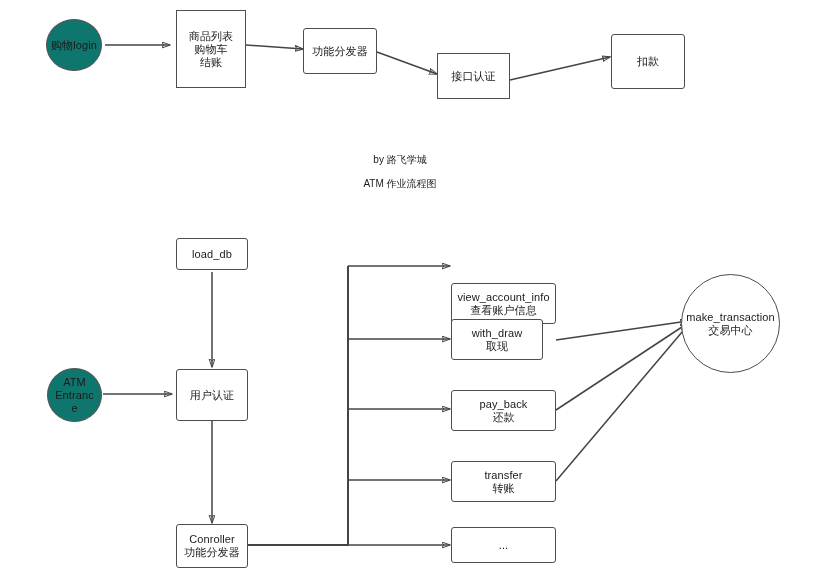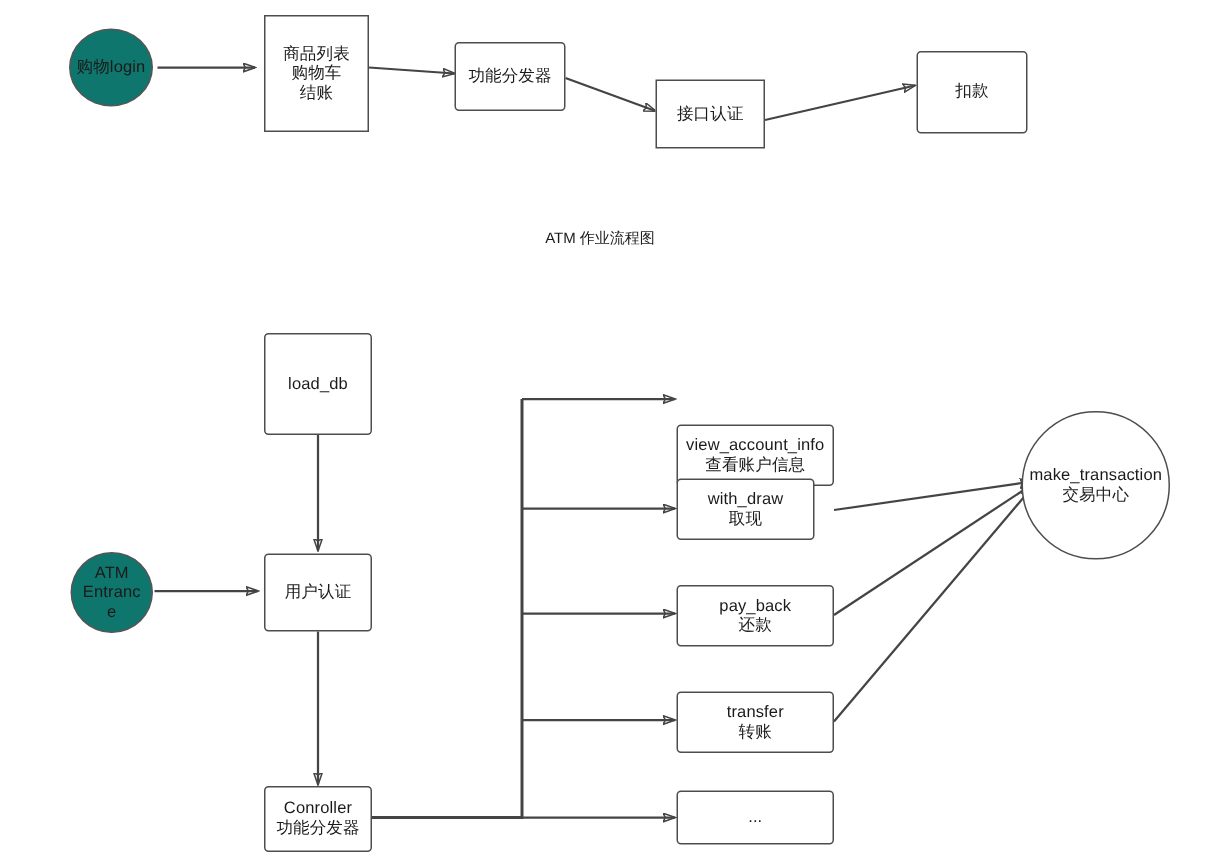--- a/index.html
+++ b/index.html
@@ -149,24 +149,25 @@
 
 <div class="node box box-sharp" style="left:437px; top:53px; width:73px; height:46px;">
   <span class="lbl">接口认证</span>
 </div>
 
 <div class="node box" style="left:611px; top:34px; width:74px; height:55px;">
   <span class="lbl">扣款</span>
 </div>
 
 <div class="caption" style="left:310px; top:142px; width:180px;">
+  <div>by 路飞学城</div>
   <div>ATM 作业流程图</div>
 </div>
 
-<div class="node box" style="left:176px; top:222px; width:72px; height:68px;">
+<div class="node box" style="left:176px; top:238px; width:72px; height:32px;">
   <span class="lbl">load_db</span>
 </div>
 
 <div class="node circle circle-green" style="left:47px; top:368px; width:55px; height:54px;">
   <span class="lbl">ATM
 Entranc
 e</span>
 </div>
 
 <div class="node box" style="left:176px; top:369px; width:72px; height:52px;text-align:center;">

